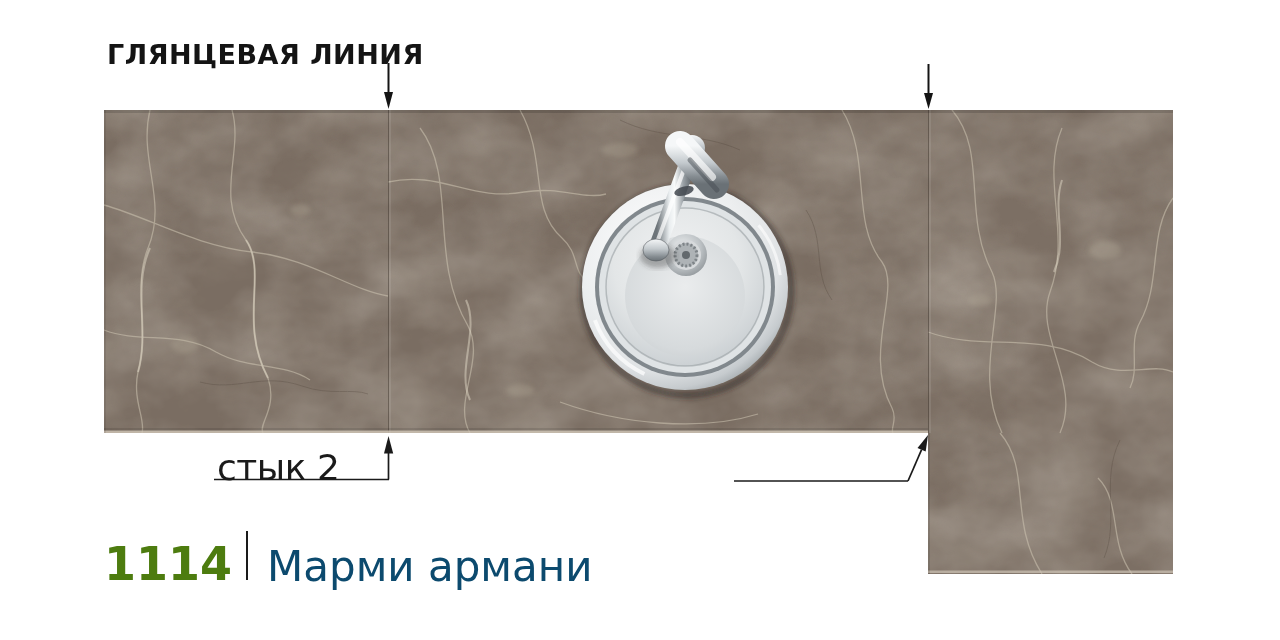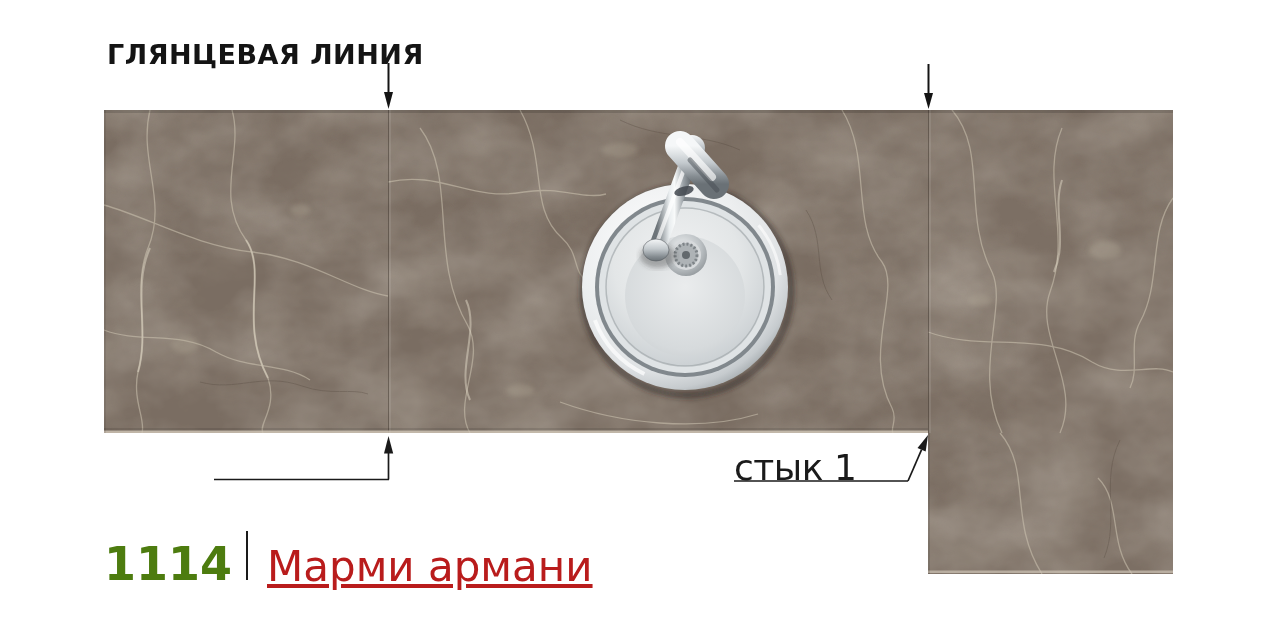--- a/index.html
+++ b/index.html
@@ -22,21 +22,21 @@
   .seam-label.s1{left:734px;top:450px;}
   .decor-code{
     position:absolute;left:104px;top:541px;
     font-weight:bold;font-size:46px;line-height:1;color:#4d7c0f;white-space:nowrap;
   }
   .caption-divider{
     position:absolute;left:246px;top:531px;width:2px;height:49px;background:#1a1a1a;
   }
   .decor-name{
     position:absolute;left:267px;top:546px;
-    font-size:42px;line-height:1;color:#b91c1c;white-space:nowrap;text-decoration:underline;
+    font-size:42px;line-height:1;color:#0c4a6e;white-space:nowrap;
   }
 </style>
 </head>
 <body>
 
 <div class="stage">
 
   <svg class="scene" width="1280" height="640" viewBox="0 0 1280 640">
     <defs>
       <clipPath id="ctClip">
@@ -206,20 +206,20 @@
       <g>
         <line x1="734" y1="481" x2="908" y2="481"></line>
         <line x1="908" y1="481" x2="921.6" y2="449.7"></line>
         <polygon points="928,435 925.7,451.5 917.5,447.9" stroke="none"></polygon>
       </g>
     </g>
   </svg>
 
   <div class="title">ГЛЯНЦЕВАЯ ЛИНИЯ</div>
 
-
-  <div class="seam-label s1">стык 1</div>
+  <div class="seam-label s2">стык 2</div>
+
 
   <div class="decor-code">1114</div>
   <div class="caption-divider"></div>
   <div class="decor-name">Марми армани</div>
 
 </div>
 
 </body></html>

